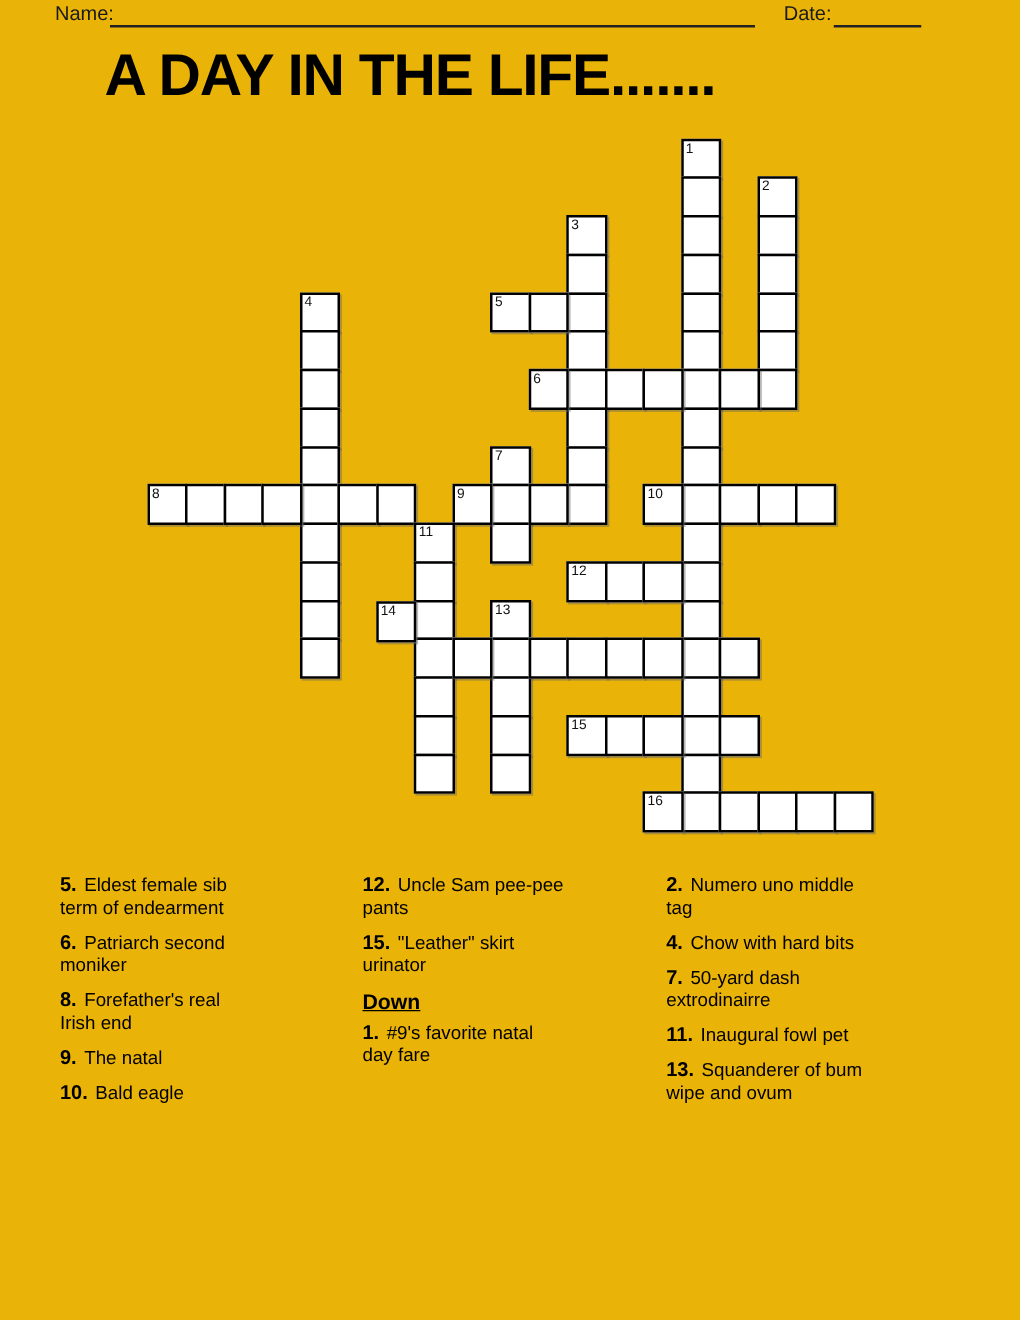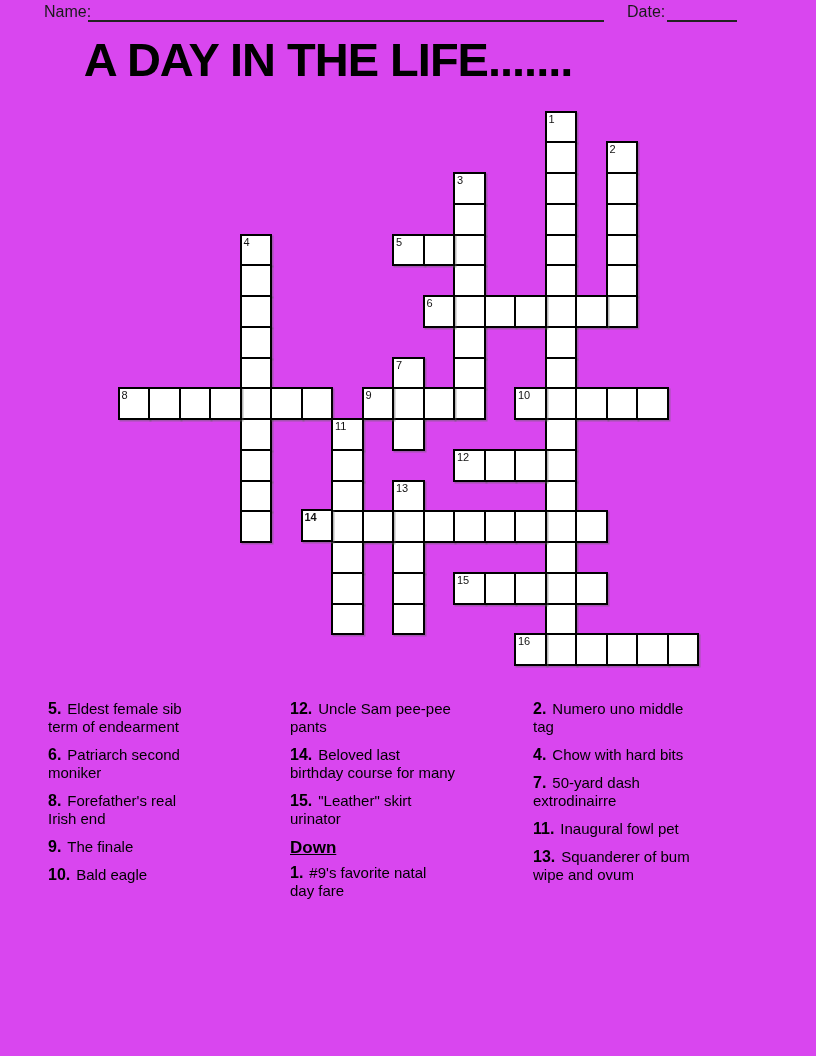--- a/index.html
+++ b/index.html
@@ -1,20 +1,20 @@
 <!DOCTYPE html>
 <html><head>
 <meta charset="utf-8">
 <style>
   html, body { margin: 0; padding: 0; background: #fff; }
   #page {
     position: relative;
     width: 816px;
     height: 1056px;
-    background: #d946ef;
+    background: #eab308;
     font-family: "Liberation Sans", sans-serif;
     color: #000;
     overflow: hidden;
   }
 
   
   .hdr-label {
     position: absolute;
     top: 3px;
     font-size: 16px;
@@ -200,21 +200,21 @@
       </div>
       <div class="cell" style="left: 483.5px; top: 448.75px;"></div>
       <div class="cell" style="left: 514px; top: 448.75px;"></div>
       <div class="cell" style="left: 392px; top: 479.5px;">
         <span class="cellnum">13</span>
       </div>
       <div class="cell" style="left: 392px; top: 510.25px;"></div>
       <div class="cell" style="left: 392px; top: 541px;"></div>
       <div class="cell" style="left: 392px; top: 571.75px;"></div>
       <div class="cell" style="left: 392px; top: 602.5px;"></div>
-      <div class="cell" style="left: 300.5px; top: 509px; font-weight: bold;">
+      <div class="cell" style="left: 300.5px; top: 481px;">
         <span class="cellnum">14</span>
       </div>
       <div class="cell" style="left: 361.5px; top: 510.25px;"></div>
       <div class="cell" style="left: 422.5px; top: 510.25px;"></div>
       <div class="cell" style="left: 453px; top: 510.25px;"></div>
       <div class="cell" style="left: 483.5px; top: 510.25px;"></div>
       <div class="cell" style="left: 514px; top: 510.25px;"></div>
       <div class="cell" style="left: 575px; top: 510.25px;"></div>
       <div class="cell" style="left: 453px; top: 571.75px;">
         <span class="cellnum">15</span>
@@ -231,28 +231,26 @@
       <div class="cell" style="left: 666.5px; top: 633.25px;"></div>
     </div>
 
   <div id="clue-column-1" class="clue-col">
       <div class="clue"><span class="clue-num">5.</span><span class="clue-text">Eldest female sib
 term of endearment</span></div>
       <div class="clue"><span class="clue-num">6.</span><span class="clue-text">Patriarch second
 moniker</span></div>
       <div class="clue"><span class="clue-num">8.</span><span class="clue-text">Forefather's real
 Irish end</span></div>
-      <div class="clue"><span class="clue-num">9.</span><span class="clue-text">The finale</span></div>
+      <div class="clue"><span class="clue-num">9.</span><span class="clue-text">The natal</span></div>
       <div class="clue"><span class="clue-num">10.</span><span class="clue-text">Bald eagle</span></div>
     </div>
   <div id="clue-column-2" class="clue-col">
       <div class="clue"><span class="clue-num">12.</span><span class="clue-text">Uncle Sam pee-pee
 pants</span></div>
-      <div class="clue"><span class="clue-num">14.</span><span class="clue-text">Beloved last
-birthday course for many</span></div>
       <div class="clue"><span class="clue-num">15.</span><span class="clue-text">"Leather" skirt
 urinator</span></div>
       <div class="clue-header">Down</div>
       <div class="clue"><span class="clue-num">1.</span><span class="clue-text">#9's favorite natal
 day fare</span></div>
     </div>
   <div id="clue-column-3" class="clue-col">
       <div class="clue"><span class="clue-num">2.</span><span class="clue-text">Numero uno middle
 tag</span></div>
       <div class="clue"><span class="clue-num">4.</span><span class="clue-text">Chow with hard bits</span></div>

